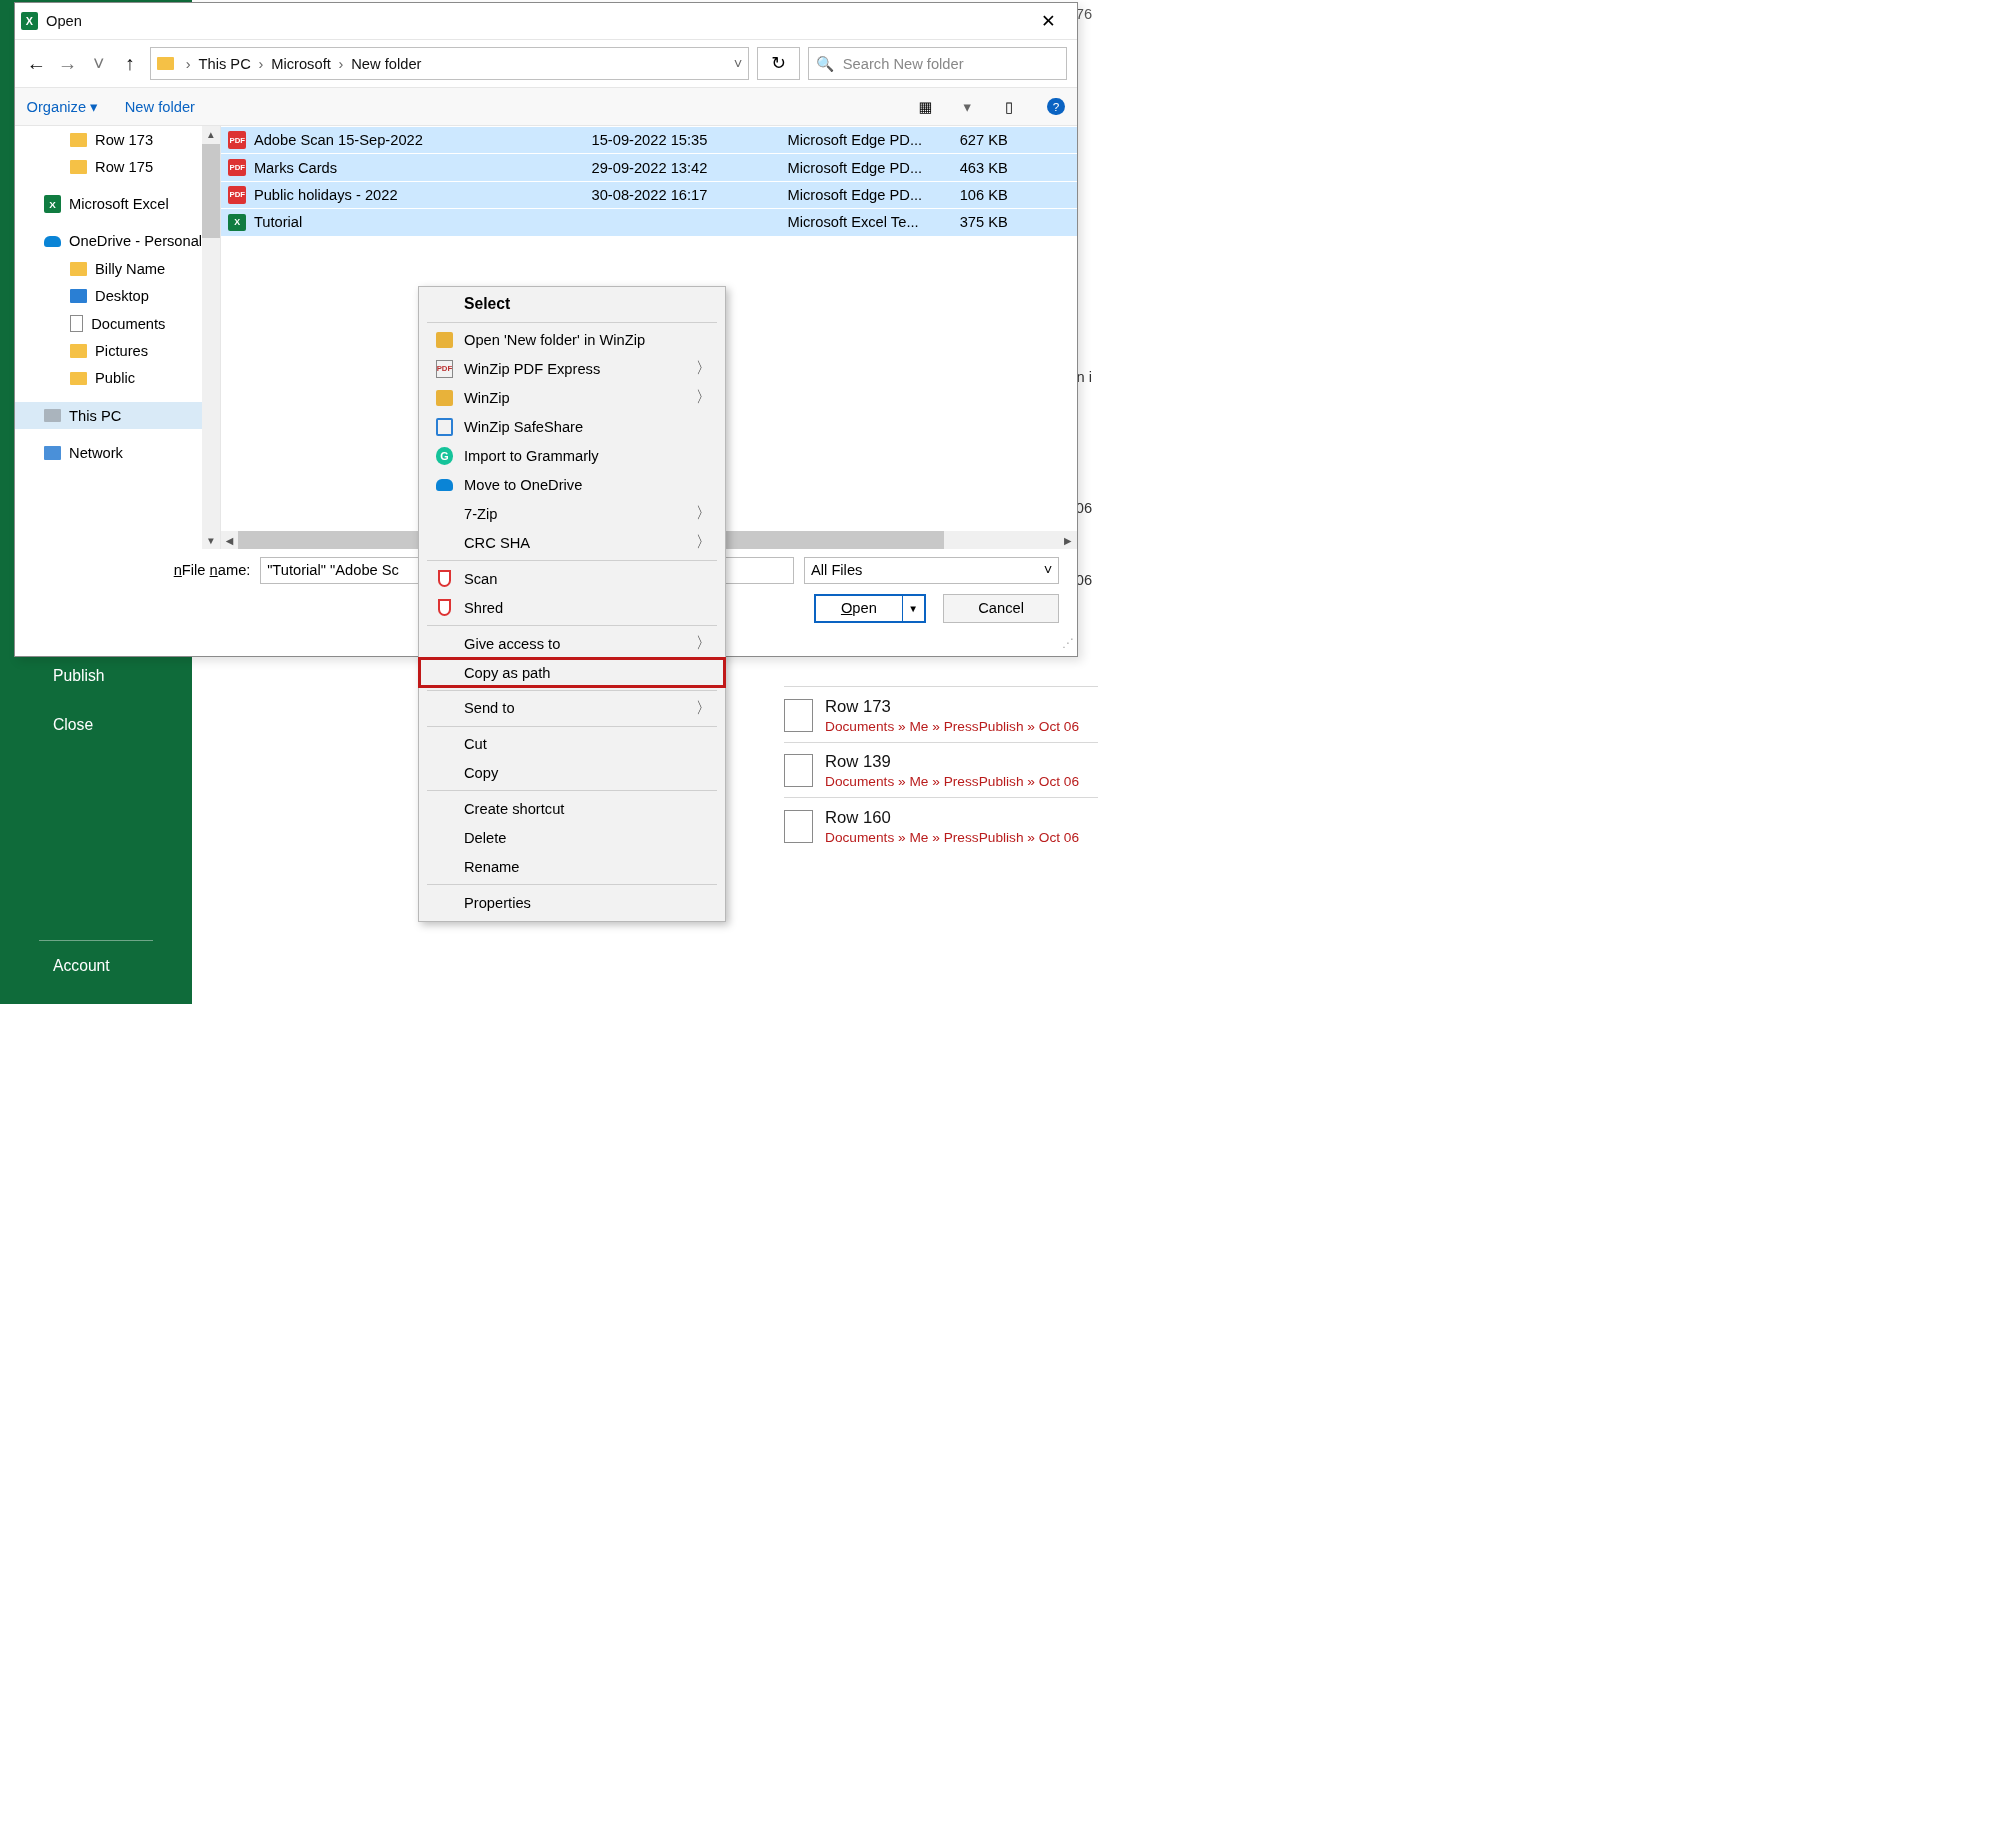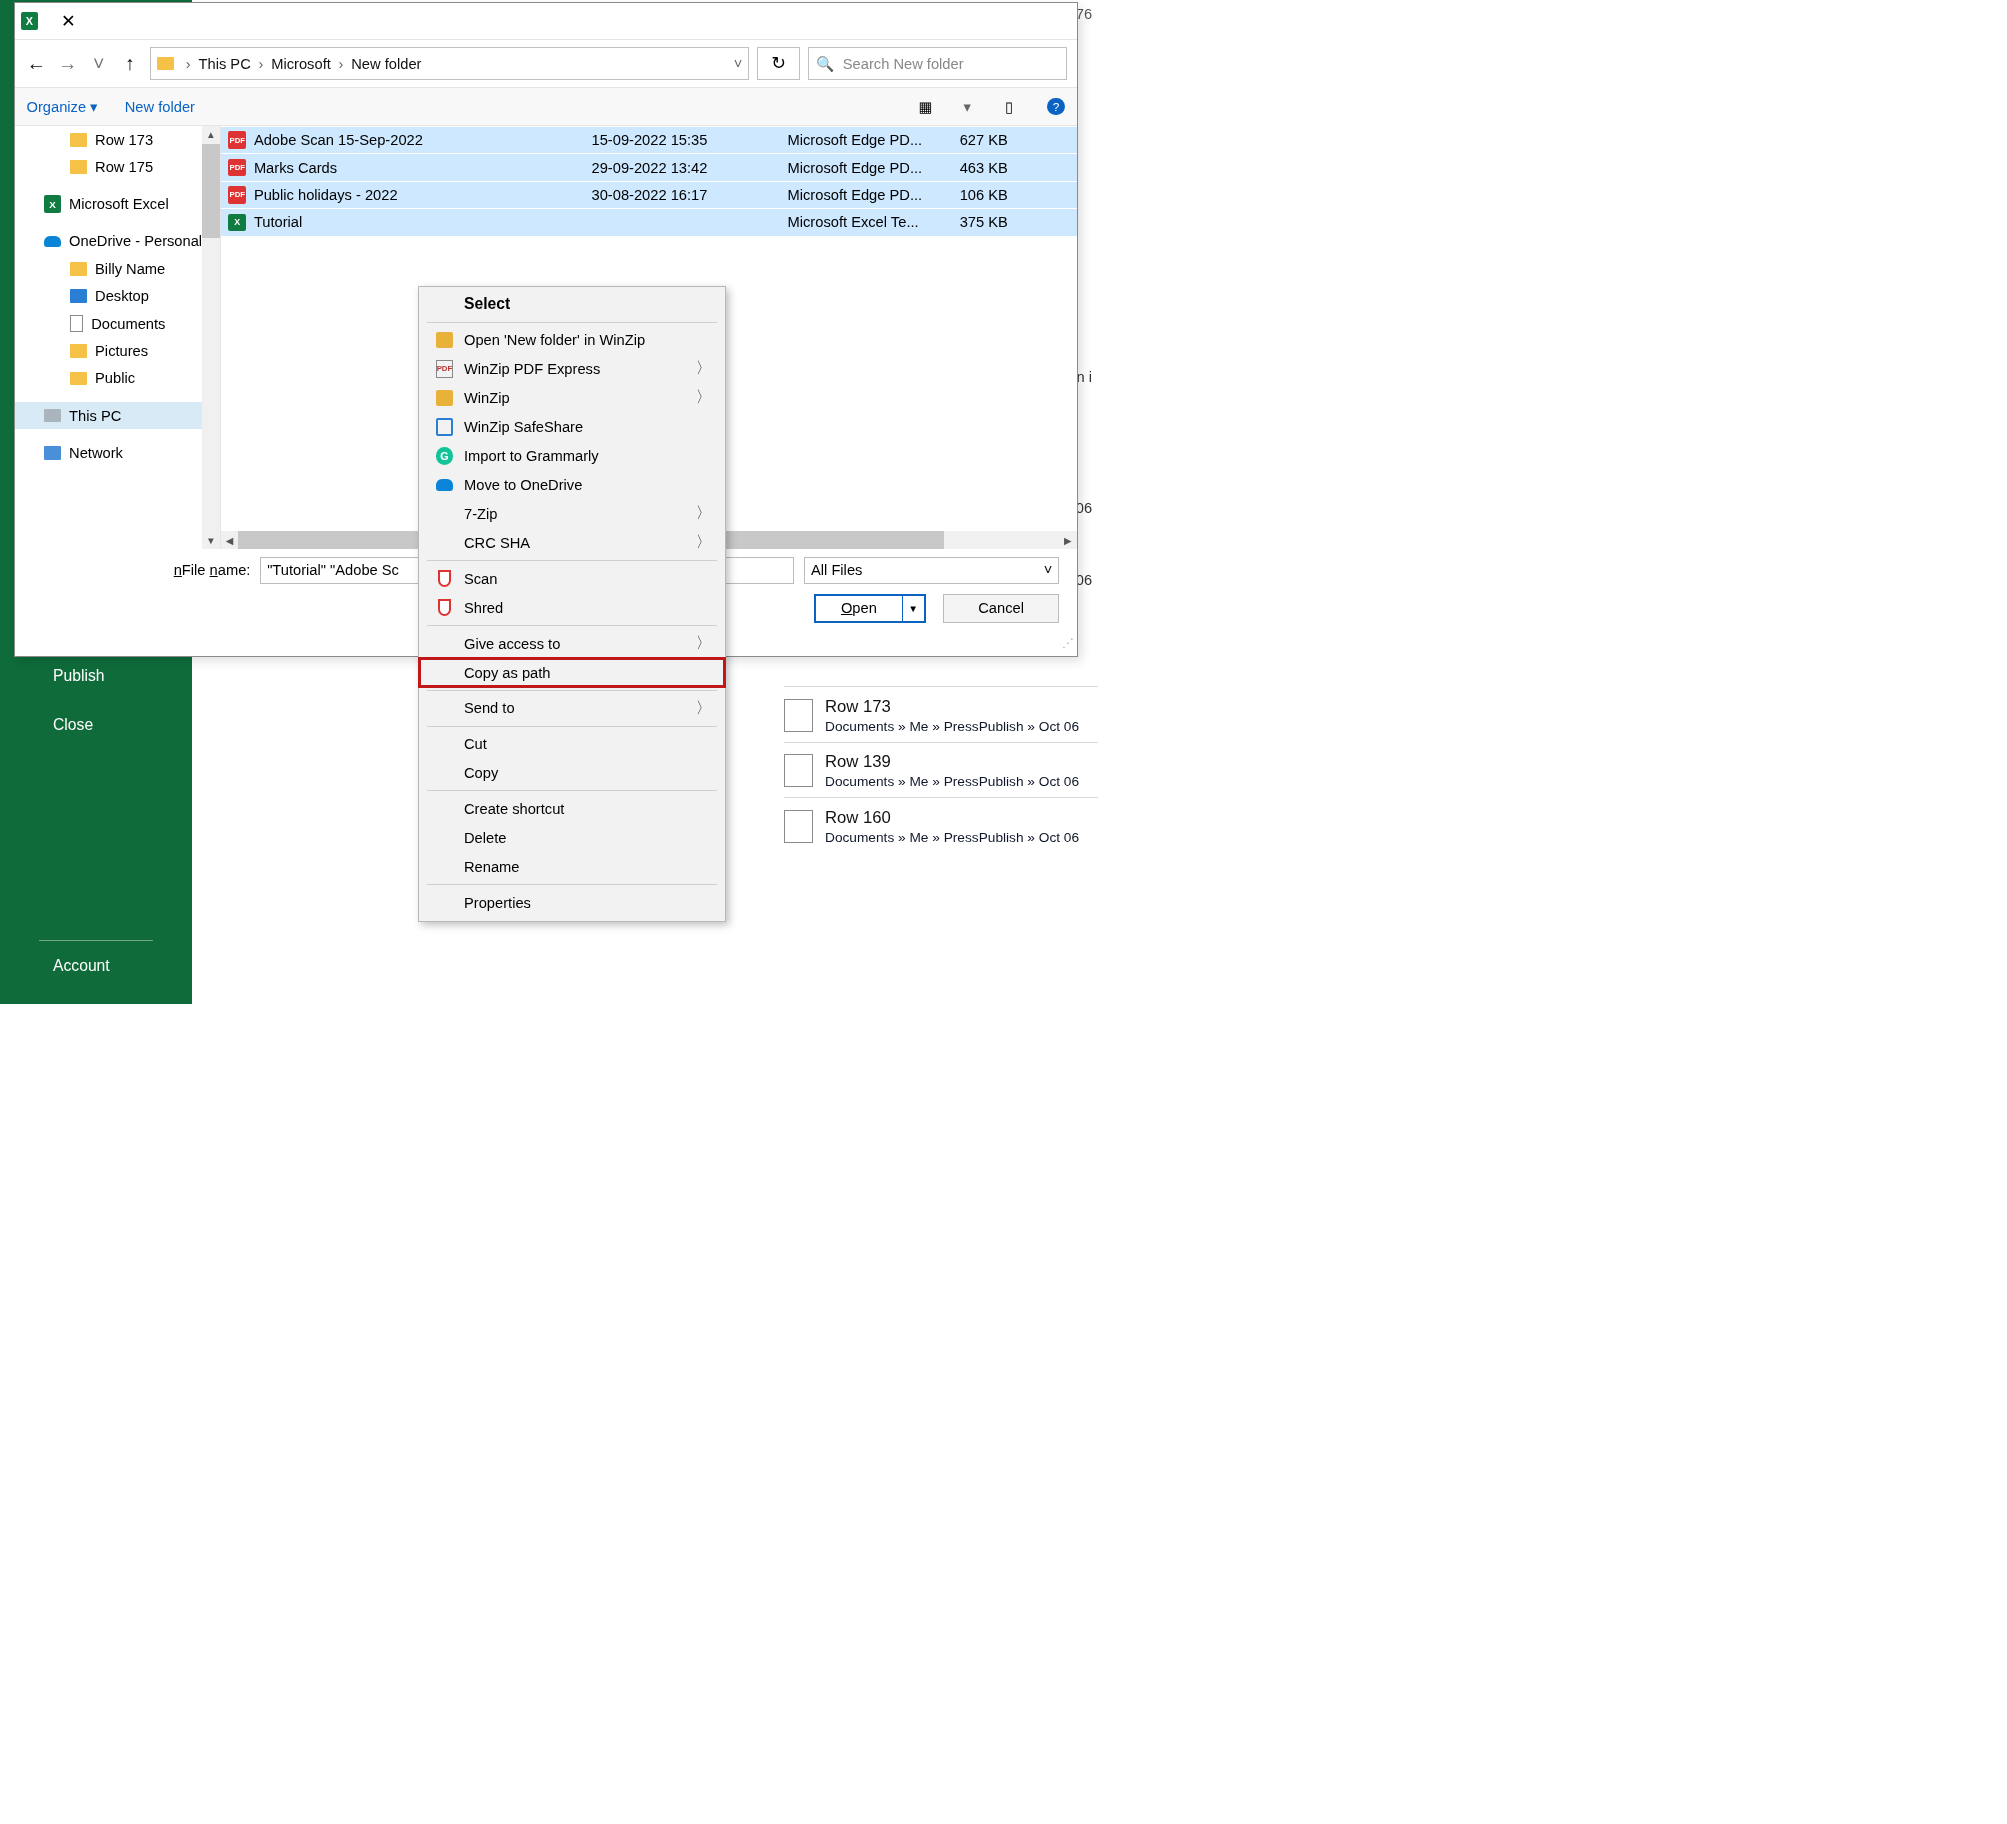--- a/index.html
+++ b/index.html
@@ -12,21 +12,21 @@
   .excel-sidebar .item.top-gap { margin-top:657px; }
 
   
   .bg-right { position:absolute; left:784px; top:0; right:0; bottom:0; background:#fff; }
   .bg-right .tab176 { position:absolute; right:5.9px; top:5.9px; font-size:14.7px; color:#555; }
   .bg-right .hint { position:absolute; right:5.9px; top:369px; font-size:14.7px; color:#333; }
   .bg-right .date-stub { font-size:14.7px; color:#333; }
   .bg-right .recent-item { border-top:1px solid #d8d8d8; padding:9.8px 0 7.8px 41px; position:relative; }
   .bg-right .recent-item .doc-icon { position:absolute; left:0; top:11.8px; width:29px; height:33px; border:1px solid #8a8a8a; background:#fff; }
   .bg-right .recent-item .title { font-size:16.7px; color:#111; }
-  .bg-right .recent-item .path { font-size:13.7px; color:#0f172a; margin-top:2px; white-space:nowrap; }
+  .bg-right .recent-item .path { font-size:13.7px; color:#b91c1c; margin-top:2px; white-space:nowrap; }
 
   
   .open-dialog { position:absolute; left:13.7px; top:2px; width:1064px; height:655px; background:#fff; border:1px solid #8a8a8a; box-shadow:3.9px 3.9px 9.8px rgba(0,0,0,0.12); }
   .title-bar { height:37px; display:flex; align-items:center; padding:0 5.9px; border-bottom:1px solid #e6e6e6; }
   .title-bar .excel-icon { width:17.6px; height:17.6px; background:#107c41; color:#fff; font-weight:bold; font-size:10.8px; display:inline-flex; align-items:center; justify-content:center; border-radius:2px; margin-right:7.8px; }
   .title-bar .title { flex:1; font-size:14.7px; color:#111; }
   .title-bar .close { width:45px; height:35px; display:flex; align-items:center; justify-content:center; font-size:17.6px; }
 
   .nav-row { height:47px; display:flex; align-items:center; gap:7.8px; padding:0 9.8px; }
   .nav-arrow { width:23.5px; height:23.5px; display:flex; align-items:center; justify-content:center; font-size:19.6px; color:#777; }
@@ -140,20 +140,21 @@
       <div class="doc-icon"></div>
       <div class="title">Row 160</div>
       <div class="path">Documents » Me » PressPublish » Oct 06</div>
     </div>
   </div>
 </div>
 
 <div class="open-dialog">
   <div class="title-bar">
     <span class="excel-icon">X</span>
+    <span class="title">Open</span>
     <div class="close">✕</div>
   </div>
 
   <div class="nav-row">
     <div class="nav-arrow active">←</div>
     <div class="nav-arrow">→</div>
     <div class="nav-arrow">˅</div>
     <div class="nav-arrow active">↑</div>
     <div class="addr-bar">
       <span class="folder-icon"></span>

